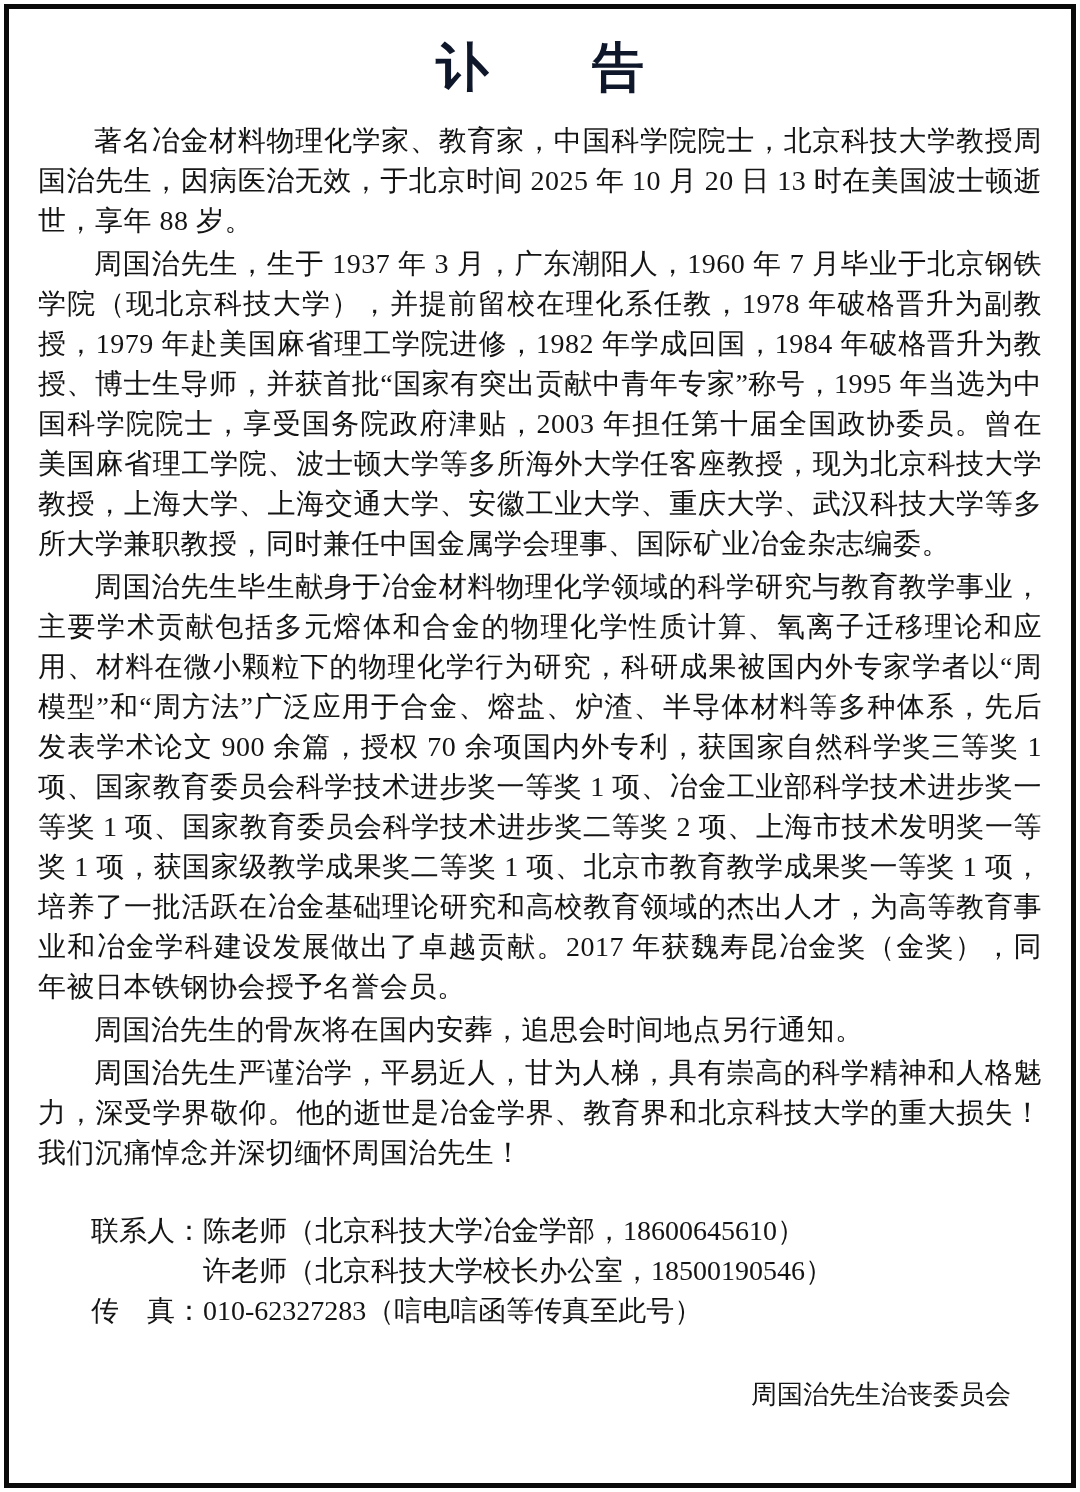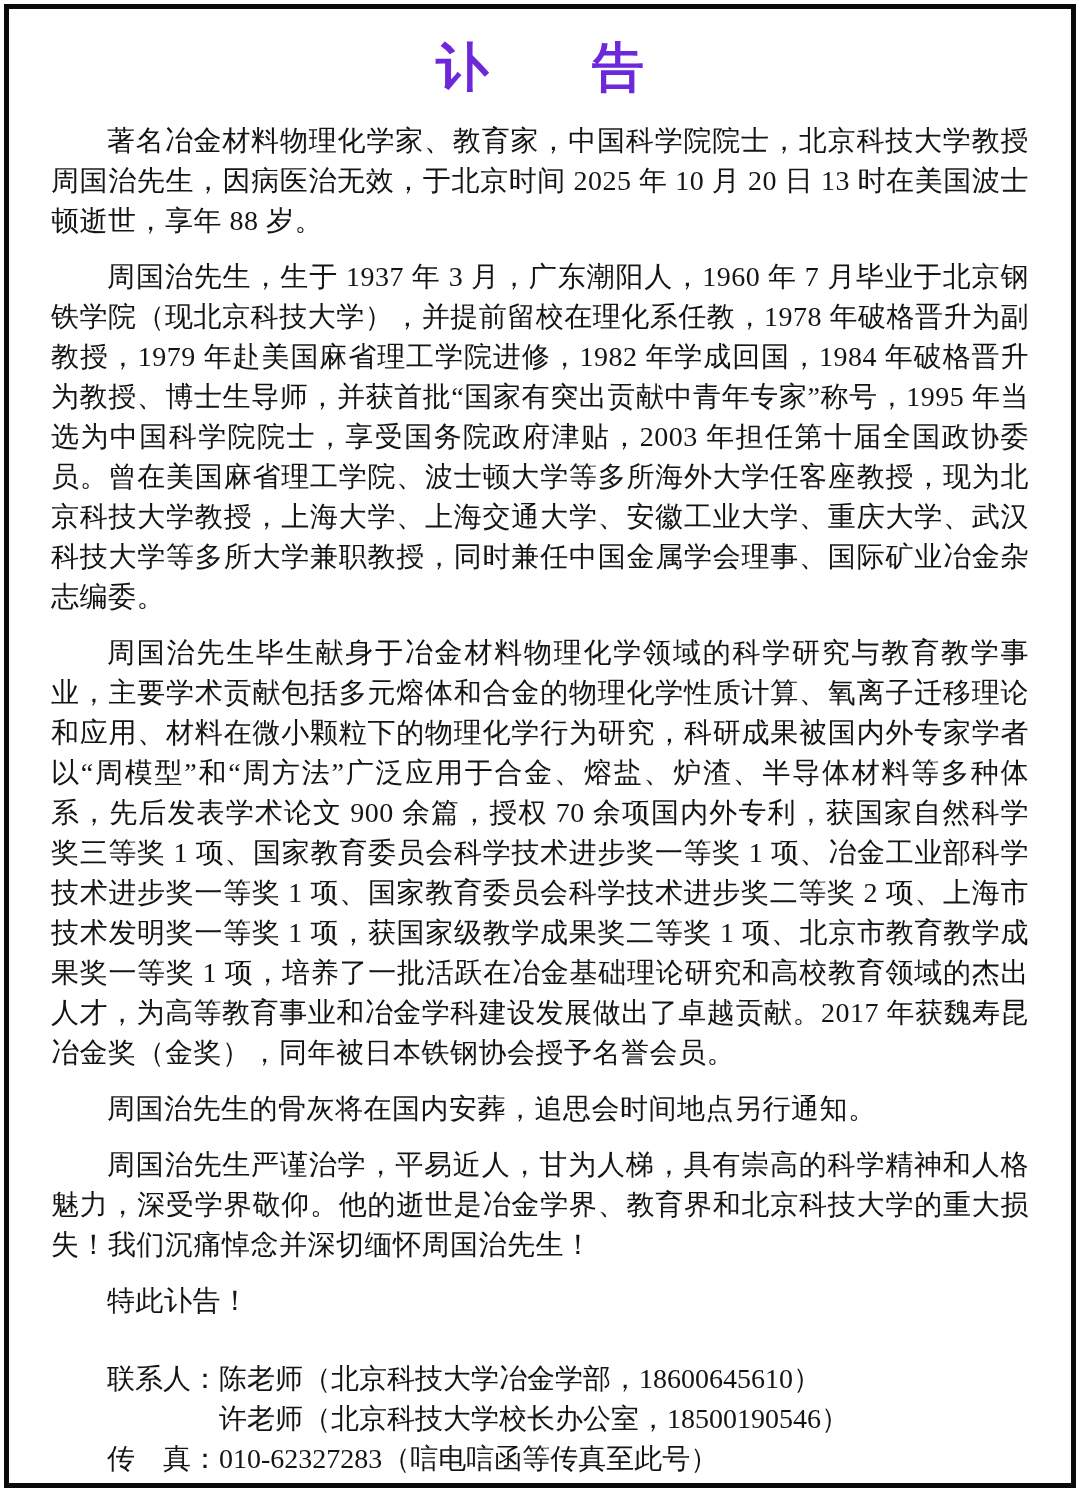--- a/index.html
+++ b/index.html
@@ -20,43 +20,42 @@
     padding: 30px 26px 0 26px;
     background: #ffffff;
   }
   .title {
     margin: 0 0 24px 0;
     font-size: 52px;
     line-height: 58px;
     font-weight: bold;
     text-align: center;
     white-space: pre;
-    color: #6d28d9;
+    color: #0f172a;
   }
   .body-par {
-    margin: 16px;
+    margin: 3px;
     font-size: 28px;
     line-height: 40px;
     text-align: justify;
     text-justify: inter-ideograph;
     text-indent: 2em;
     letter-spacing: 0.5px;
   }
   .contact {
     margin-top: 38px;
     padding-left: 56px;
     font-size: 28px;
     line-height: 40px;
   }
   .contact-row { white-space: nowrap; }
   .contact-label {
     display: inline-block;
     min-width: 4em;
     white-space: pre;
-    margin-left: 16px;
   }
   .contact-value { white-space: pre; margin-top: 40px; }
   .signature {
     margin-top: 44px;
     text-align: right;
     font-size: 26px;
     line-height: 40px;
     padding-right: 34px;
   }
 </style>
@@ -66,21 +65,20 @@
 <div class="frame">
 
   <h1 class="title">讣　　告</h1>
 
   <div>
     <p class="body-par">著名冶金材料物理化学家、教育家，中国科学院院士，北京科技大学教授周国治先生，因病医治无效，于北京时间 2025 年 10 月 20 日 13 时在美国波士顿逝世，享年 88 岁。</p>
     <p class="body-par">周国治先生，生于 1937 年 3 月，广东潮阳人，1960 年 7 月毕业于北京钢铁学院（现北京科技大学），并提前留校在理化系任教，1978 年破格晋升为副教授，1979 年赴美国麻省理工学院进修，1982 年学成回国，1984 年破格晋升为教授、博士生导师，并获首批“国家有突出贡献中青年专家”称号，1995 年当选为中国科学院院士，享受国务院政府津贴，2003 年担任第十届全国政协委员。曾在美国麻省理工学院、波士顿大学等多所海外大学任客座教授，现为北京科技大学教授，上海大学、上海交通大学、安徽工业大学、重庆大学、武汉科技大学等多所大学兼职教授，同时兼任中国金属学会理事、国际矿业冶金杂志编委。</p>
     <p class="body-par">周国治先生毕生献身于冶金材料物理化学领域的科学研究与教育教学事业，主要学术贡献包括多元熔体和合金的物理化学性质计算、氧离子迁移理论和应用、材料在微小颗粒下的物理化学行为研究，科研成果被国内外专家学者以“周模型”和“周方法”广泛应用于合金、熔盐、炉渣、半导体材料等多种体系，先后发表学术论文 900 余篇，授权 70 余项国内外专利，获国家自然科学奖三等奖 1 项、国家教育委员会科学技术进步奖一等奖 1 项、冶金工业部科学技术进步奖一等奖 1 项、国家教育委员会科学技术进步奖二等奖 2 项、上海市技术发明奖一等奖 1 项，获国家级教学成果奖二等奖 1 项、北京市教育教学成果奖一等奖 1 项，培养了一批活跃在冶金基础理论研究和高校教育领域的杰出人才，为高等教育事业和冶金学科建设发展做出了卓越贡献。2017 年获魏寿昆冶金奖（金奖），同年被日本铁钢协会授予名誉会员。</p>
     <p class="body-par">周国治先生的骨灰将在国内安葬，追思会时间地点另行通知。</p>
     <p class="body-par">周国治先生严谨治学，平易近人，甘为人梯，具有崇高的科学精神和人格魅力，深受学界敬仰。他的逝世是冶金学界、教育界和北京科技大学的重大损失！我们沉痛悼念并深切缅怀周国治先生！</p>
-    <p class="body-par">特此讣告！</p>
   </div>
 
   <div class="contact">
     <div class="contact-row">
       <span class="contact-label">联系人：</span><span class="contact-value">陈老师（北京科技大学冶金学部，18600645610）</span>
     </div>
     <div class="contact-row">
       <span class="contact-label"></span><span class="contact-value">许老师（北京科技大学校长办公室，18500190546）</span>
     </div>
     <div class="contact-row">

